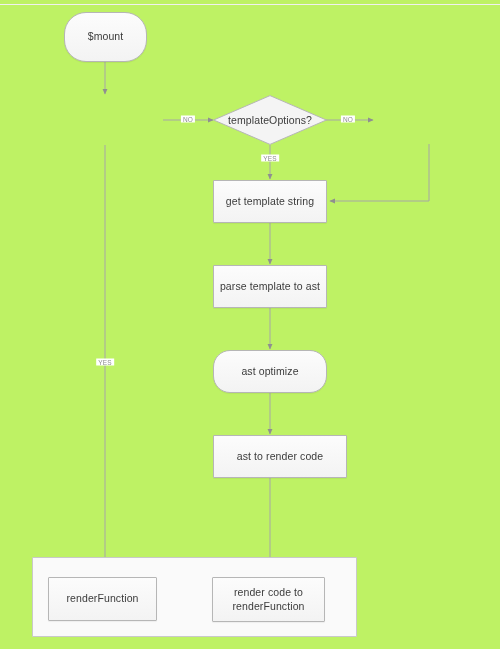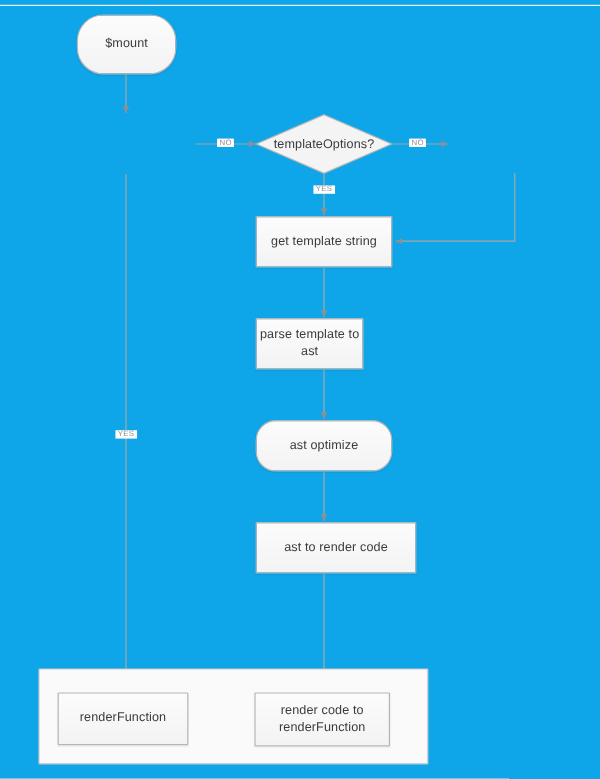--- a/index.html
+++ b/index.html
@@ -7,21 +7,21 @@
     padding: 0;
     background: #ffffff;
   }
   body {
     font-family: "Liberation Sans", sans-serif;
   }
   #canvas {
     position: relative;
     width: 500px;
     height: 649px;
-    background: #0ea5e9;
+    background: #bef264;
     overflow: hidden;
   }
   .top-rule {
     position: absolute;
     left: 0;
     top: 4px;
     width: 500px;
     height: 1px;
     background: #f0f0f0;
   }
@@ -145,21 +145,21 @@
       <polygon points="57,0.6 113.4,25 57,49.4 0.6,25" fill="#f4f4f4" stroke="#b6b6b6" stroke-width="1"></polygon>
     </svg>
     <div class="dlabel">templateOptions?</div>
   </div>
 
 
   <div class="node process" style="left:213px; top:180px; width:114px; height:43px;">
     <span>get template string</span>
   </div>
 
-  <div class="node process" style="left:213px; top:265px; width:90px; height:43px;">
+  <div class="node process" style="left:213px; top:265px; width:114px; height:43px;">
     <span>parse template to ast</span>
   </div>
 
   <div class="node process" style="left:213px; top:350px; width:114px; height:43px;border-radius:17px;">
     <span>ast optimize</span>
   </div>
 
   <div class="node process" style="left:213px; top:435px; width:134px; height:43px;">
     <span>ast to render code</span>
   </div>

